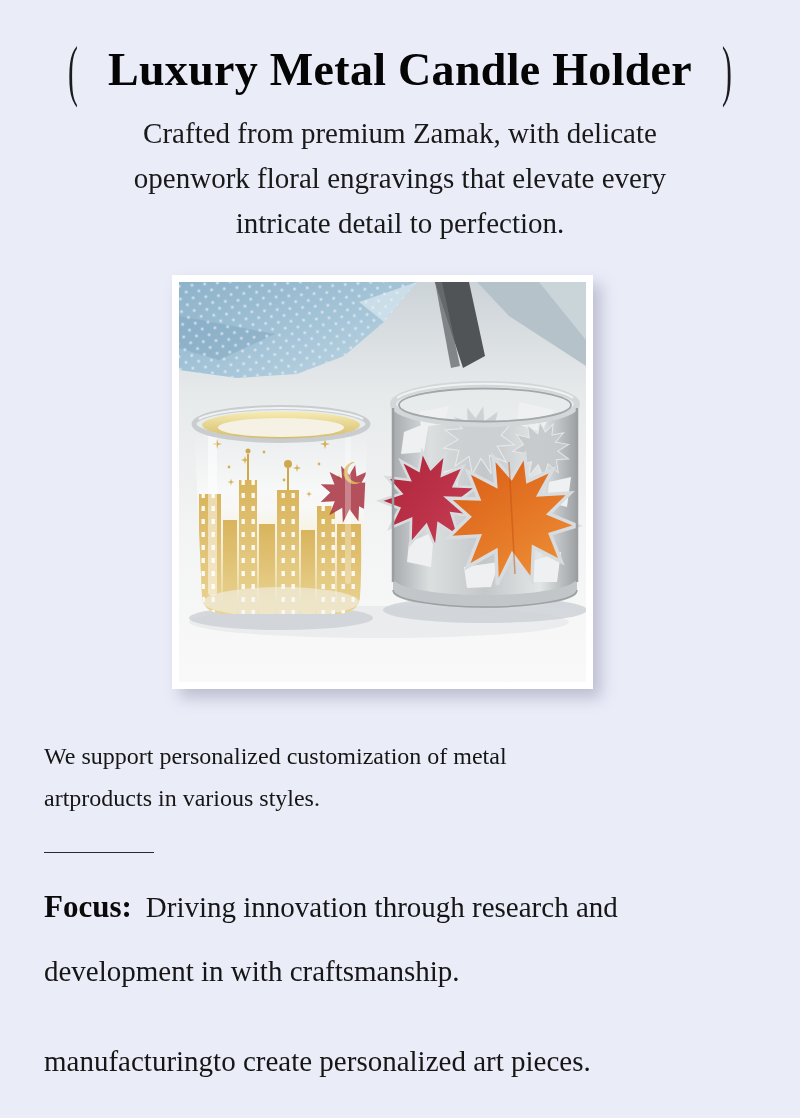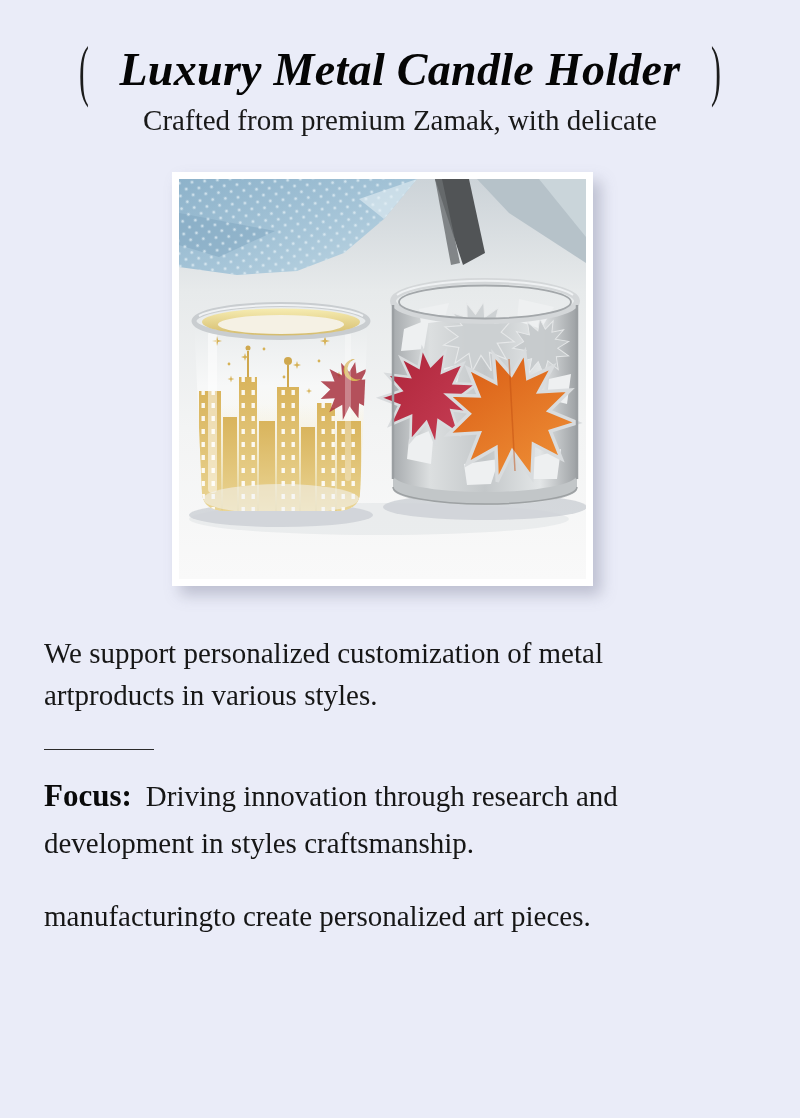--- a/index.html
+++ b/index.html
@@ -17,68 +17,69 @@
   }
   .bracket{
     display:inline-block;
     font-size:54px;font-weight:400;color:#1c1c1c;
     transform:scaleX(.55) scaleY(1.25);
     line-height:1;
   }
   .page-title{
     font-size:46px;font-weight:700;letter-spacing:.3px;color:#050505;
     line-height:1.2;
-    font-style:italic;
   }
   .subtitle{
-    margin-top:1px;
+    margin-top:14px;
     text-align:center;
     font-size:29px;line-height:45px;color:#191919;
   }
   .subtitle span{display:block;}
   .photo-frame{
     width:407px;height:400px;
     background:#ffffff;
     padding:7px;
     margin:29px 0 0 172px;
     box-shadow:8px 9px 14px rgba(105,110,135,.35);
   }
   .photo-frame svg{display:block;}
   .intro{
     margin:46px 60px 0 44px;
-    font-size:29px;line-height:42px;
+    font-size:24px;line-height:42px;
   }
   .intro span{display:block;}
   .divider{
     width:110px;height:0;
     border:none;border-top:1px solid #2a2a2a;
     margin:33px 0 0 44px;
   }
   .para{
     margin:22px 50px 0 44px;
-    font-size:29px;line-height:47px;
+    font-size:29px;line-height:64px;
   }
   .para.commitment{margin-top:26px;}
   .para b{font-size:31px;font-weight:700;color:#0a0a0a;margin-right:14px;}
   .para span{font-weight:400;}
   .para .line{display:block;}
 </style>
 </head>
 <body>
 
 <div class="page">
 
   <div class="title-row">
     <span class="bracket">(</span>
     <span class="page-title">Luxury Metal Candle Holder</span>
     <span class="bracket">)</span>
   </div>
 
   <div class="subtitle">
     <span>Crafted from premium Zamak, with delicate</span>
+    <span>openwork floral engravings that elevate every</span>
+    <span>intricate detail to perfection.</span>
   </div>
 
   <div class="photo-frame">
     <svg width="407" height="400" viewBox="0 0 407 400" xmlns="http://www.w3.org/2000/svg">
       <defs>
         <linearGradient id="tableG" x1="0" y1="0" x2="0" y2="1">
           <stop offset="0" stop-color="#ccd3d8"></stop>
           <stop offset="0.28" stop-color="#e7eaeb"></stop>
           <stop offset="0.62" stop-color="#f3f4f4"></stop>
           <stop offset="1" stop-color="#f9f9f9"></stop>
@@ -254,20 +255,20 @@
 
   <div class="intro">
     <span>We support personalized customization of metal</span>
     <span>artproducts in various styles.</span>
   </div>
 
   <hr class="divider">
 
   <div class="para focus">
     <span class="line"><b>Focus:</b><span>Driving innovation through research and</span></span>
-    <span class="line">development in styles craftsmanship.</span>
+    <span class="line">development in with craftsmanship.</span>
   </div>
 
   <div class="para commitment">
     <span class="line">manufacturingto create personalized art pieces.</span>
   </div>
 
 </div>
 
 </body></html>

